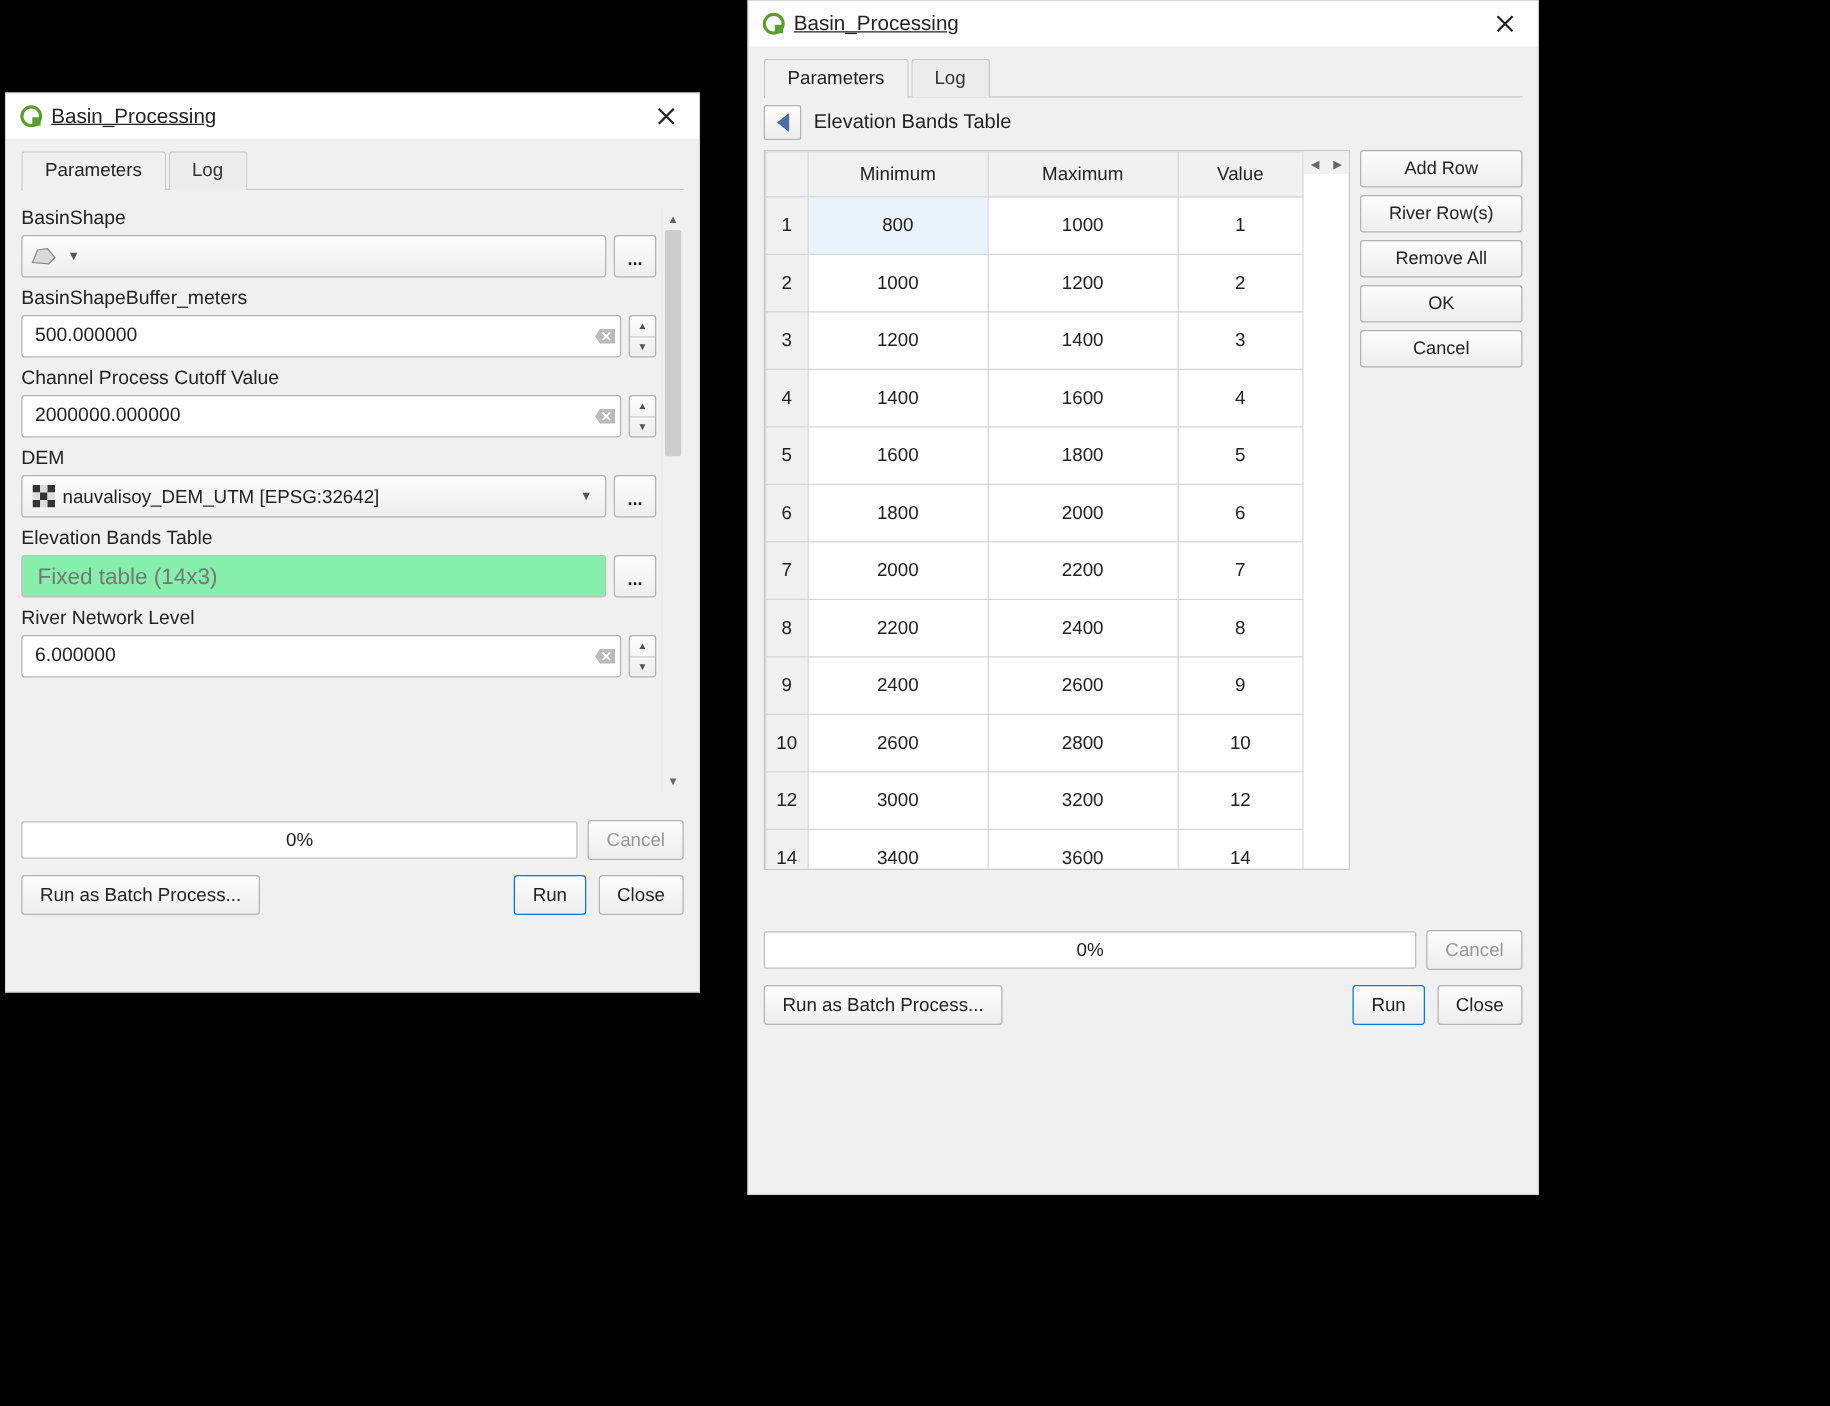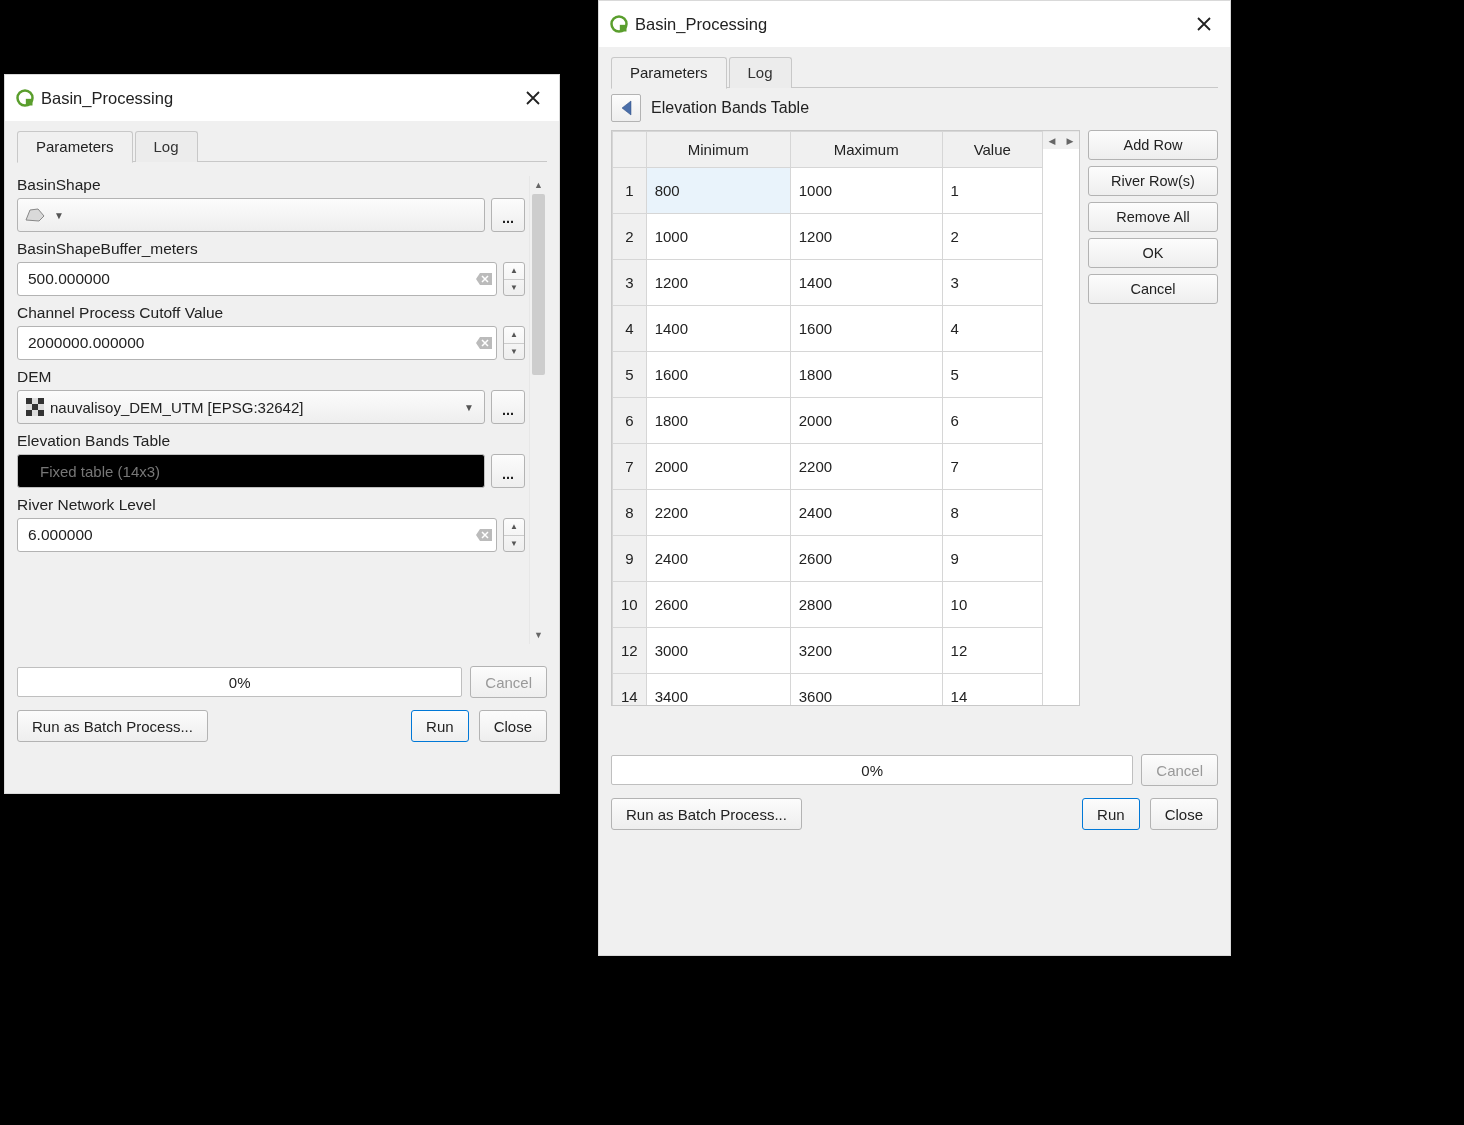--- a/index.html
+++ b/index.html
@@ -19,23 +19,24 @@
     border: 1px solid #d9d9d9;
     box-shadow: 0 0 8px rgba(0,0,0,0.2);
   }
   
   #dlg-left { left: 4px; top: 74px; width: 556px; height: 720px; }
   #dlg-right { left: 598px; top: 0; width: 633px; height: 956px; }
 
   .titlebar {
     display: flex;
     align-items: center;
-    height: 46px;
+    height: 36px;
     padding: 0 8px 0 10px;
     background: #fff;
+    text-decoration: underline;
   }
   .titlebar .qgis-logo {
     width: 20px; height: 20px; margin-right: 6px;
     flex-shrink:0;
   }
   .titlebar .title { font-size: 16.5px; flex: 1; color:#222; }
   .titlebar .close-x {
     width: 36px; height: 36px;
     display:flex; align-items:center; justify-content:center;
     cursor:pointer;
@@ -144,23 +145,23 @@
     width:22px; height:34px;
     border:1px solid #b3b3b3; border-radius:3px;
     background:linear-gradient(#fcfcfc,#eeeeee);
     display:flex; flex-direction:column;
   }
   .spin div{ flex:1; display:flex; align-items:center; justify-content:center; font-size:8px; color:#555; cursor:pointer;}
   .spin div:first-child{ border-bottom:1px solid #ccc;}
 
   .readonly-box{
     flex:1; height:34px;
-    border:1px solid #bfbfbf; border-radius:3px; background:#000000;
-    display:flex; align-items:center; padding:0 22px;
-    color:#777; font-size:15px;
+    border:1px solid #bfbfbf; border-radius:3px; background:#86efac;
+    display:flex; align-items:center; padding:0 12px;
+    color:#777; font-size:18px;
   }
 
   .progress-row{
     display:flex; gap:8px; align-items:center;
     margin: 22px 12px 0 12px;
   }
   .progress{
     flex:1; height:30px; border:1px solid #bfbfbf; background:#fff;
     display:flex; align-items:center; justify-content:center;
     border-radius:2px;
@@ -215,21 +216,21 @@
     height:18px; background:#f0f0f0; border-top:1px solid #e7e7e7;
     display:flex; align-items:center;
   }
   .hscroll .harrow{ width:18px; text-align:center; font-size:9px; color:#666; cursor:pointer;}
   .hscroll .htrack{ flex:1; position:relative; height:100%;}
   .hscroll .hthumb{ position:absolute; top:2px; bottom:2px; background:#cdcdcd; border-radius:2px;}
 
   table.grid{ border-collapse:collapse; width:100%; }
   table.grid th, table.grid td{
     border:1px solid #d6d6d6; height:46px;
-    font-size:15px; text-align:left; padding:0 8px;
+    font-size:15px; text-align:center; padding:0 8px;
     font-weight:normal;
   }
   table.grid thead th{
     background:#f0f0f0; text-align:center; height:36px;
   }
   table.grid thead th.corner{ width:24px; background:#f0f0f0;}
   table.grid td.rowhead{
     background:#f0f0f0; text-align:center; width:24px;
   }
   table.grid td.sel{ background:#e9f3fb; }

